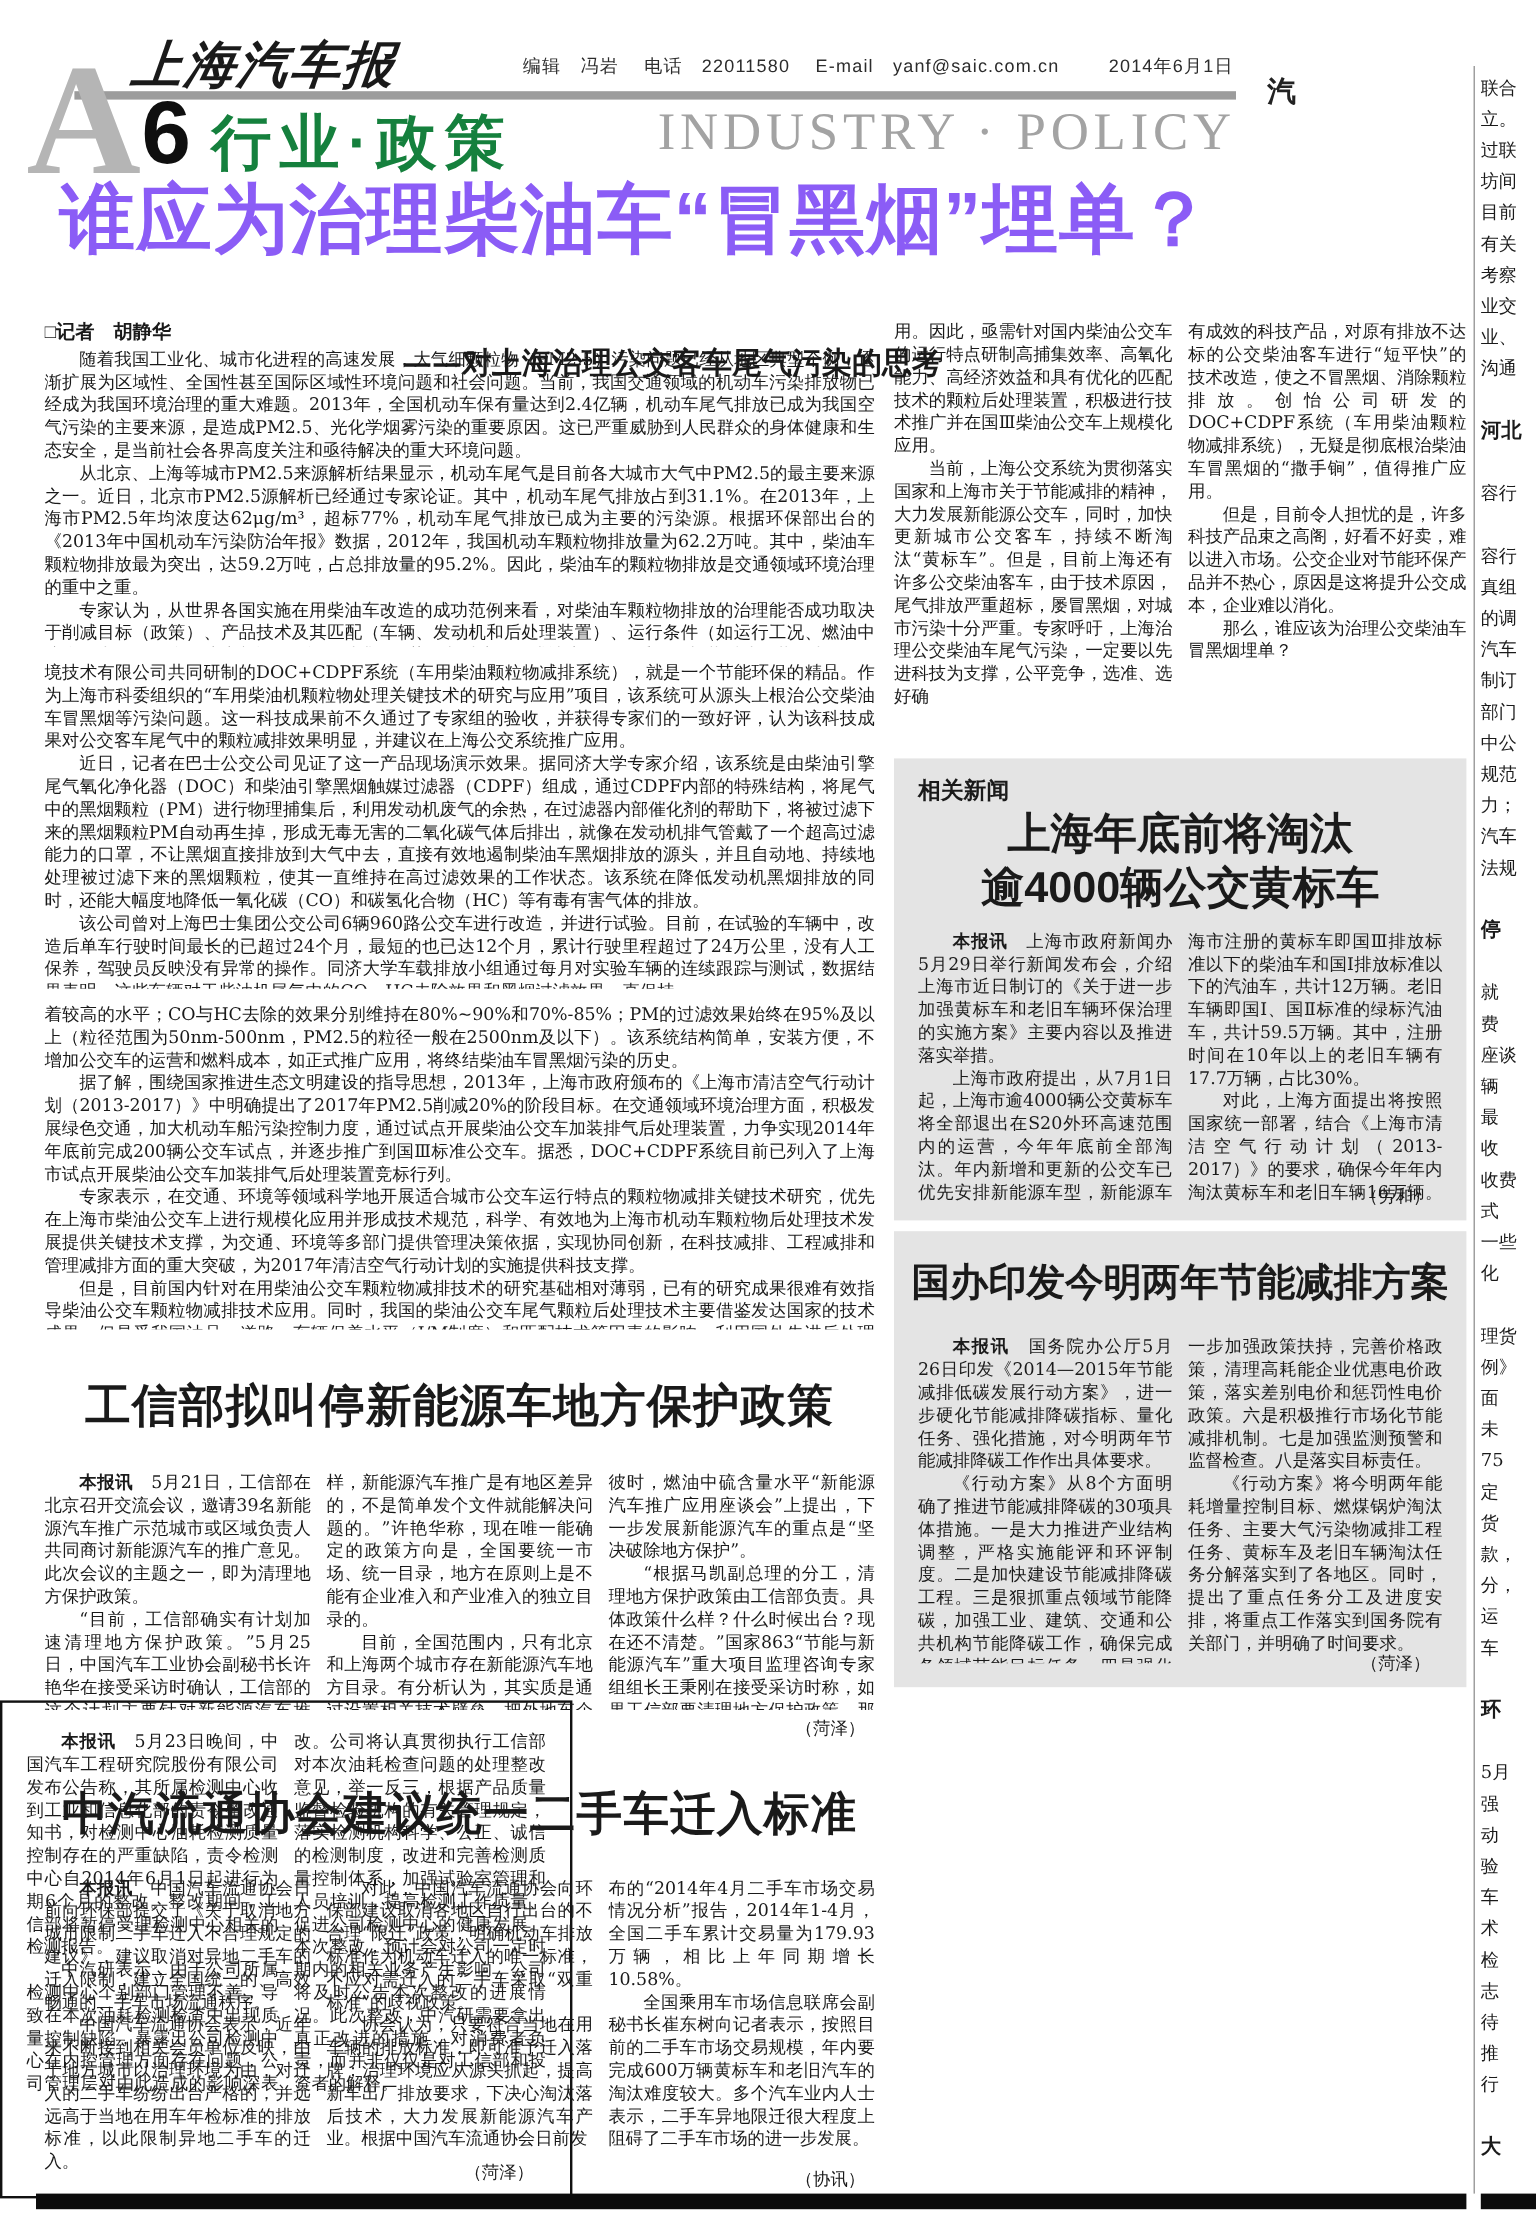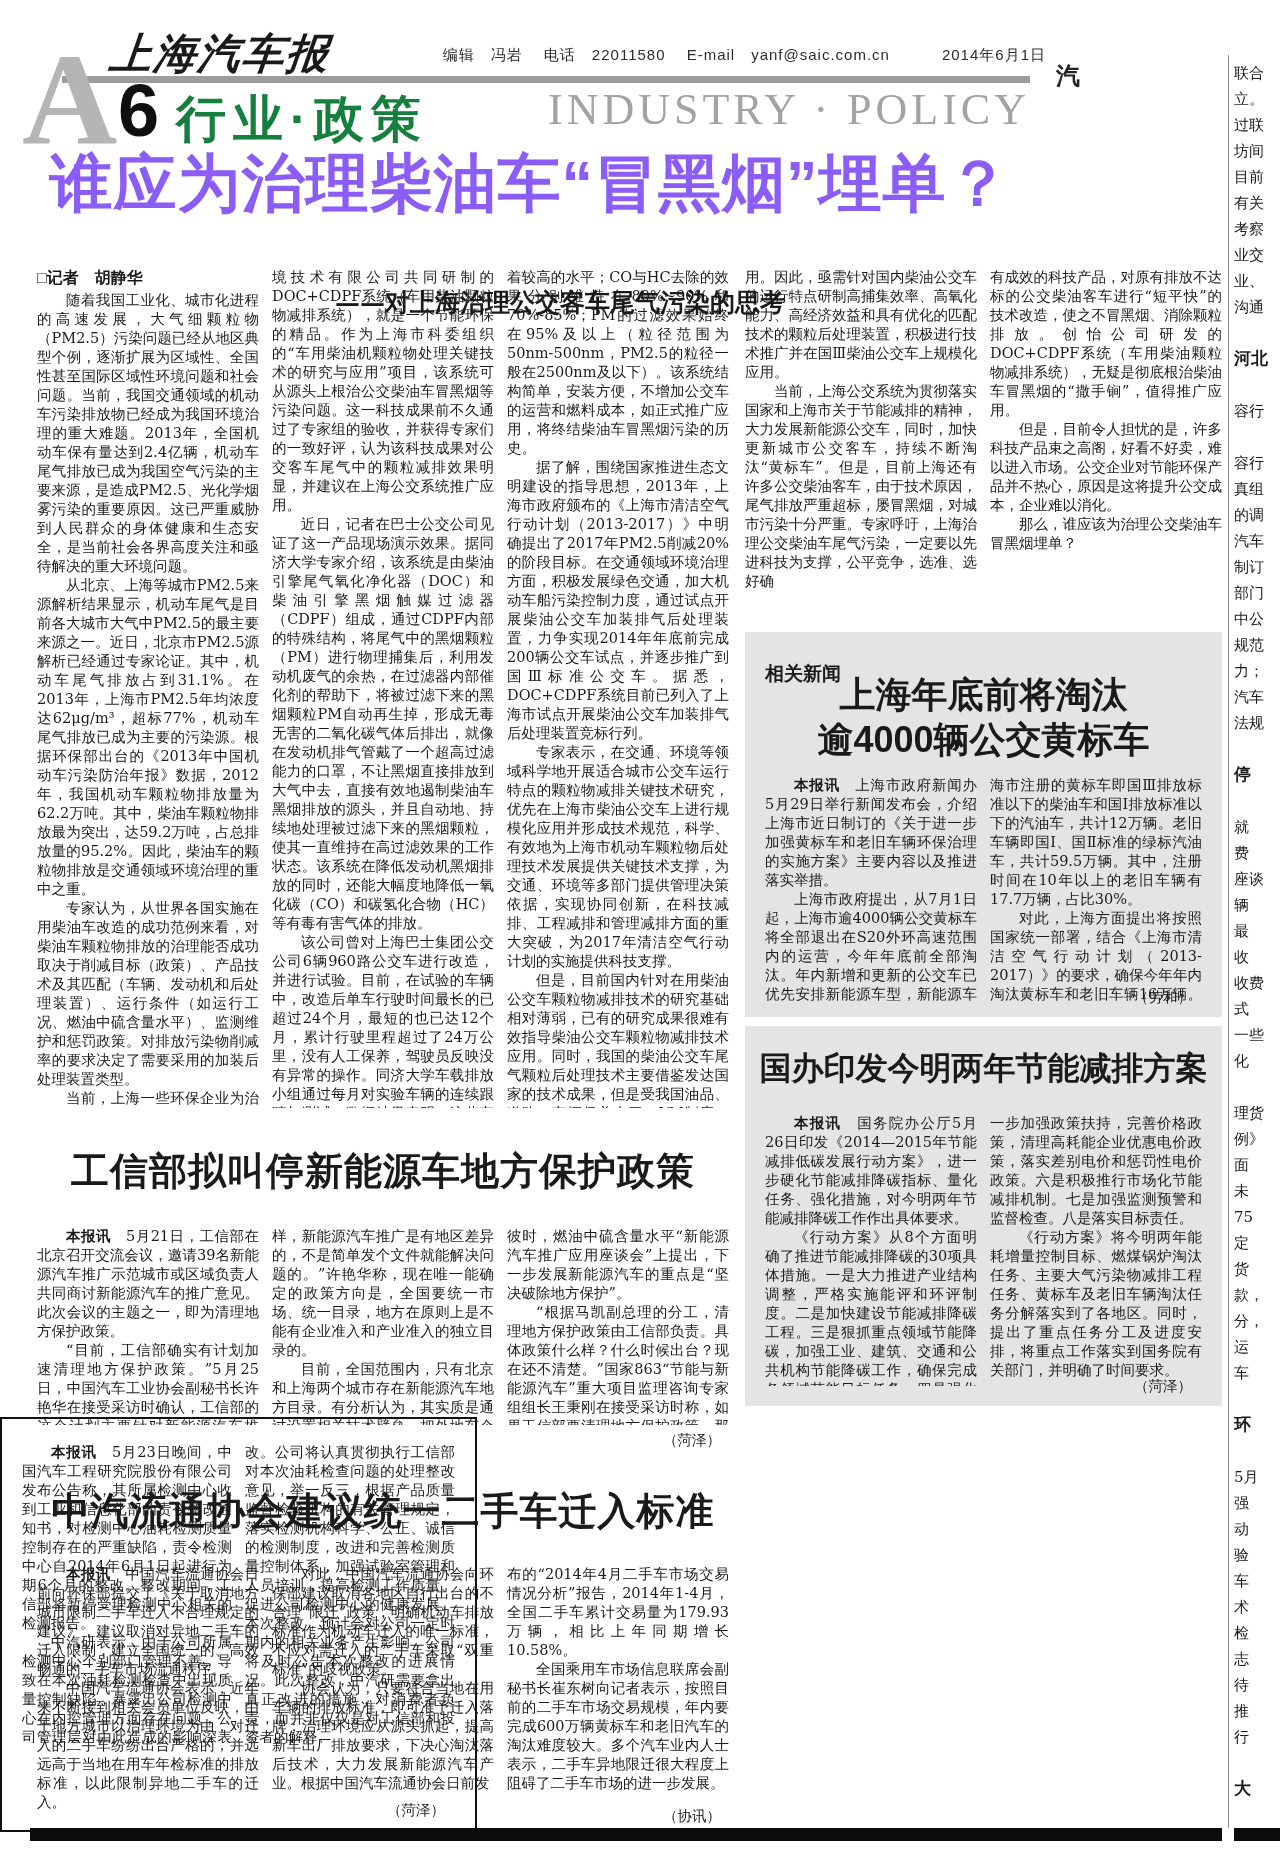--- a/index.html
+++ b/index.html
@@ -3,22 +3,22 @@
 <meta charset="utf-8">
 <style>
   html,body{margin:0;padding:0;background:#f2f2f2;}
   #page{position:relative;width:1280px;height:1855px;background:#ffffff;overflow:hidden;
         font-family:"DejaVu Serif",serif;color:#1a1a1a;}
   .abs{position:absolute;}
 
   
   #logo{left:110px;top:26px;font-size:42px;font-weight:bold;font-style:italic;
         font-family:"DejaVu Serif",serif;transform:skewX(-6deg);letter-spacing:2px;}
-  #editorline{top:46px;right:234px;font-size:15px;color:#2c2c2c;font-family:"Liberation Sans",sans-serif;
-        display:flex;gap:52px;letter-spacing:1px;}
+  #editorline{top:46px;right:252px;font-size:15px;color:#2c2c2c;font-family:"Liberation Sans",sans-serif;
+        display:flex;gap:41px;letter-spacing:1px;}
   #rule{left:62px;top:76px;width:968px;height:7px;background:#9c9c9c;}
   #pageletter{left:22px;top:34px;font-size:132px;line-height:1;color:#b5b5b5;
         font-family:"Liberation Serif",serif;font-weight:bold;}
   #pagenum{left:118px;top:74px;font-size:74px;line-height:1;font-weight:900;
         font-family:"Liberation Sans",sans-serif;color:#0f0f0f;}
   #sectioncn{left:176px;top:86px;font-size:50px;color:#15803d;font-weight:bold;
         font-family:"Liberation Sans",sans-serif;letter-spacing:7px;}
   #sectionen{top:84px;right:250px;font-size:44px;color:#a3a3a3;font-family:"Liberation Serif",serif;
         letter-spacing:4px;}
 
@@ -30,30 +30,30 @@
 
   
   .cols{display:flex;gap:13px;overflow:hidden;}
   .ncol{flex:1;overflow:hidden;font-size:14.5px;line-height:19px;text-align:justify;}
   .ncol p{margin:0;text-indent:2em;}
   .ncol p.cont{text-indent:0;}
   .ncol p.artbyline{text-indent:0;font-weight:bold;font-family:"Liberation Sans",sans-serif;
         font-size:16px;margin-bottom:4px;}
   .ncol b{font-family:"Liberation Sans",sans-serif;}
 
-  #mainleft{left:37px;top:268px;width:692px;height:840px;}
+  #mainleft{left:37px;top:268px;width:692px;height:840px;flex-direction:column;}
   #mainright{left:745px;top:268px;width:477px;height:356px;}
 
   
   .graybox{left:745px;width:477px;background:#e4e4e4;padding:0;}
   #box1{top:632px;height:385px;}
   #box2{top:1026px;height:380px;}
   #box3{top:1417px;height:411px;background:#fff;border:2px solid #111;width:473px;}
   .box-label{position:absolute;left:20px;top:14px;font-size:19px;font-weight:bold;
-        font-family:"Liberation Sans",sans-serif;margin-top:15px;}
+        font-family:"Liberation Sans",sans-serif;}
   .box-head{ text-align:center;font-weight:900;font-family:"Liberation Sans",sans-serif;line-height:1.25;}
   #box1 .box-head{font-size:36px;}
   #box1 .bh1{margin-top:40px;}
   #box2 .box-head{font-size:32px;margin-top:22px;}
   #box3 .box-head{font-size:30px;margin-top:28px;}
   .box-body{margin:14px 20px 0 20px;}
   #box1 .box-body{height:228px;}
   #box2 .box-body{height:272px;margin-top:26px;}
   #box3 .box-body{height:300px;margin-top:24px;}
   .box-byline{position:absolute;right:30px;bottom:10px;font-size:14.5px;}

